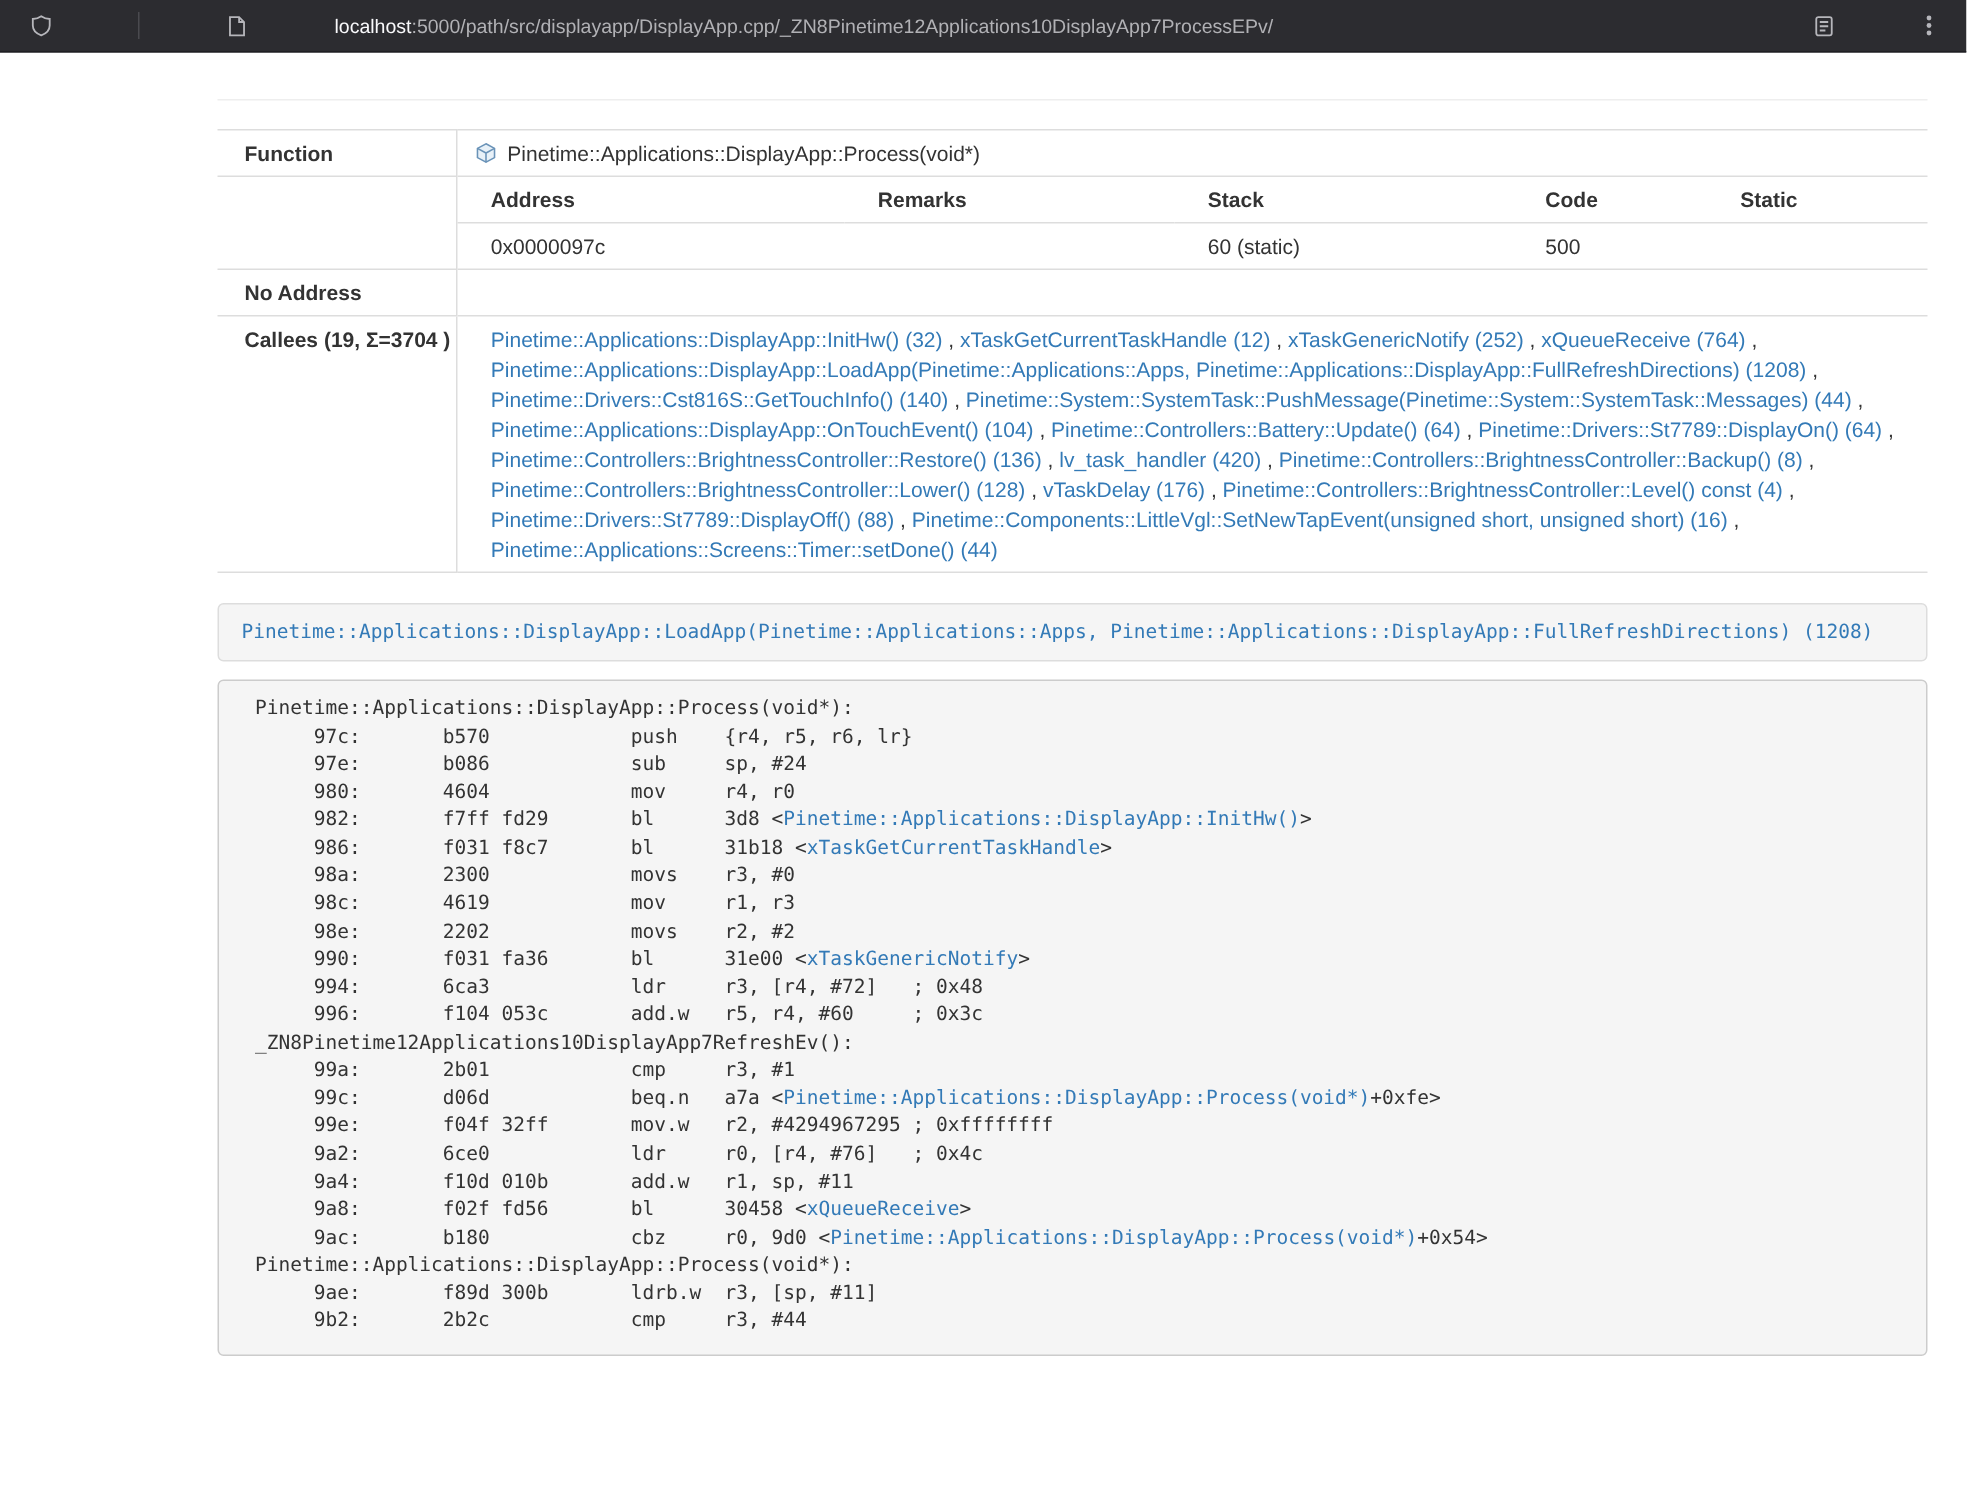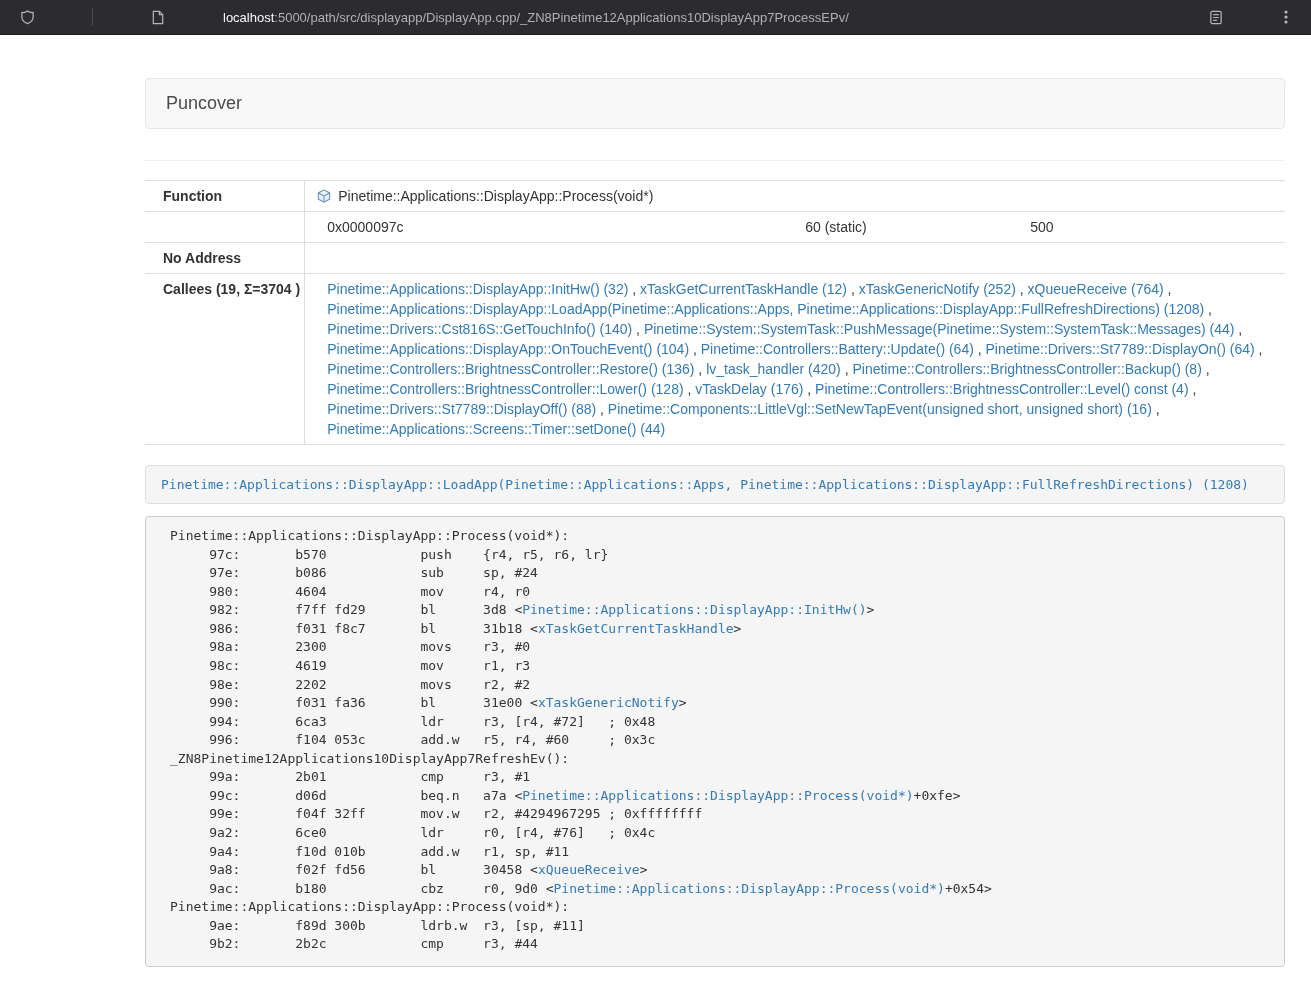--- a/index.html
+++ b/index.html
@@ -156,23 +156,20 @@
     <svg width="4" height="16" viewBox="0 0 4 16" fill="#b6b6bb">
       <circle cx="2" cy="3" r="1.6"></circle>
         <circle cx="2" cy="8" r="1.6"></circle>
         <circle cx="2" cy="13" r="1.6"></circle>
     </svg>
   </span>
 </div>
 
 <div class="container">
 
-  <nav class="navbar">
-    <a class="brand">Puncover</a>
-  </nav>
 
   <hr class="divider">
 
 
   <table class="info-table">
     <tbody>
       <tr>
         <th class="row-label">Function</th>
         <td class="row-content">
           <span class="symbol-line">
@@ -189,20 +186,27 @@
         <td class="inner-cell">
           <table class="inner">
             <colgroup>
               <col style="width:258px">
                 <col style="width:220px">
                 <col style="width:225px">
                 <col style="width:130px">
                 <col>
             </colgroup>
             <tbody>
+              <tr id="inner-header-row">
+                  <th>Address</th>
+                  <th>Remarks</th>
+                  <th>Stack</th>
+                  <th>Code</th>
+                  <th>Static</th>
+                </tr>
               <tr id="inner-value-row">
                   <td>0x0000097c</td>
                   <td></td>
                   <td>60 (static)</td>
                   <td>500</td>
                   <td></td>
                 </tr>
             </tbody>
           </table>
         </td>

